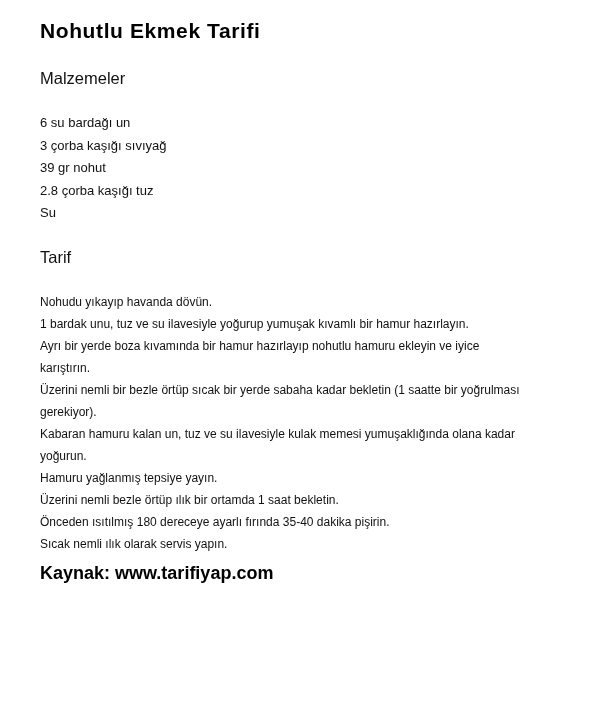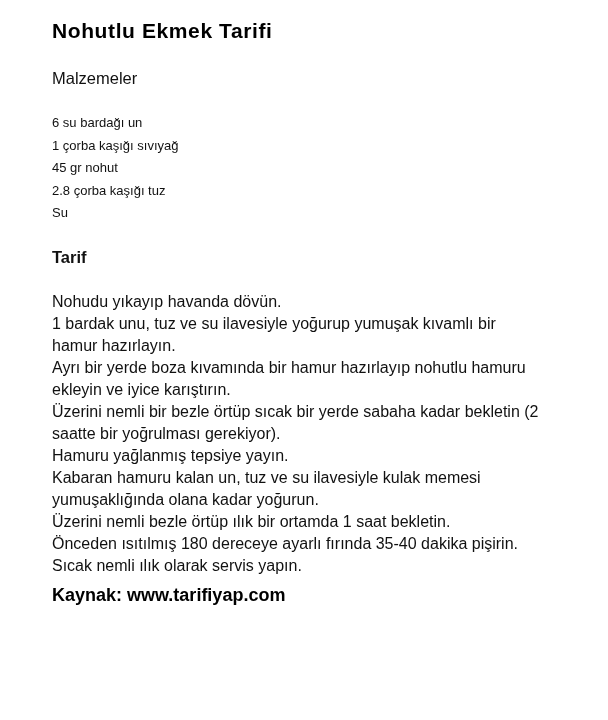--- a/index.html
+++ b/index.html
@@ -10,21 +10,21 @@
     body {
       width: 608px;
       height: 720px;
       overflow: hidden;
       position: relative;
       color: #111111;
       font-family: "Liberation Sans", sans-serif;
     }
     .page {
       position: absolute;
-      left: 52px;
+      left: 40px;
       top: 18px;
       width: 540px;
     }
     .title {
       font-family: "Liberation Sans", sans-serif;
       font-weight: bold;
       font-size: 21px;
       letter-spacing: 0.6px;
       line-height: 26px;
       margin: 0;
@@ -43,29 +43,28 @@
       list-style: none;
       padding: 0;
       margin: 23px 0 0 0;
     }
     .ingredients li {
       font-size: 13px;
       line-height: 22.5px;
     }
     .heading-tarif {
       margin-top: 21px;
-      font-weight: bold;
     }
     .steps {
       list-style: none;
       padding: 0;
       margin: 23px 0 0 0;
     }
     .steps li {
-      font-size: 16px;
+      font-size: 12px;
       line-height: 22px;
       width: 490px;
     }
     .source {
       margin-top: 6px;
       font-size: 18px;
       font-weight: bold;
       line-height: 24px;
       color: #000;
     }
@@ -73,34 +72,34 @@
 </head>
 <body>
 
 <div class="page">
   <h1 class="title">Nohutlu Ekmek Tarifi</h1>
 
   <h2 class="section-heading heading-malzemeler">Malzemeler</h2>
 
   <ul class="ingredients">
     <li>6 su bardağı un</li>
-    <li>1 çorba kaşığı sıvıyağ</li>
-    <li>45 gr nohut</li>
+    <li>3 çorba kaşığı sıvıyağ</li>
+    <li>39 gr nohut</li>
     <li>2.8 çorba kaşığı tuz</li>
     <li>Su</li>
   </ul>
 
   <h2 class="section-heading heading-tarif">Tarif</h2>
 
   <ul class="steps">
     <li>Nohudu yıkayıp havanda dövün.</li>
     <li>1 bardak unu, tuz ve su ilavesiyle yoğurup yumuşak kıvamlı bir hamur hazırlayın.</li>
     <li>Ayrı bir yerde boza kıvamında bir hamur hazırlayıp nohutlu hamuru ekleyin ve iyice karıştırın.</li>
-    <li>Üzerini nemli bir bezle örtüp sıcak bir yerde sabaha kadar bekletin (2 saatte bir yoğrulması gerekiyor).</li>
+    <li>Üzerini nemli bir bezle örtüp sıcak bir yerde sabaha kadar bekletin (1 saatte bir yoğrulması gerekiyor).</li>
+    <li>Kabaran hamuru kalan un, tuz ve su ilavesiyle kulak memesi yumuşaklığında olana kadar yoğurun.</li>
     <li>Hamuru yağlanmış tepsiye yayın.</li>
-    <li>Kabaran hamuru kalan un, tuz ve su ilavesiyle kulak memesi yumuşaklığında olana kadar yoğurun.</li>
     <li>Üzerini nemli bezle örtüp ılık bir ortamda 1 saat bekletin.</li>
     <li>Önceden ısıtılmış 180 dereceye ayarlı fırında 35-40 dakika pişirin.</li>
     <li>Sıcak nemli ılık olarak servis yapın.</li>
   </ul>
 
   <div class="source">Kaynak: www.tarifiyap.com</div>
 </div>
 
 </body></html>

